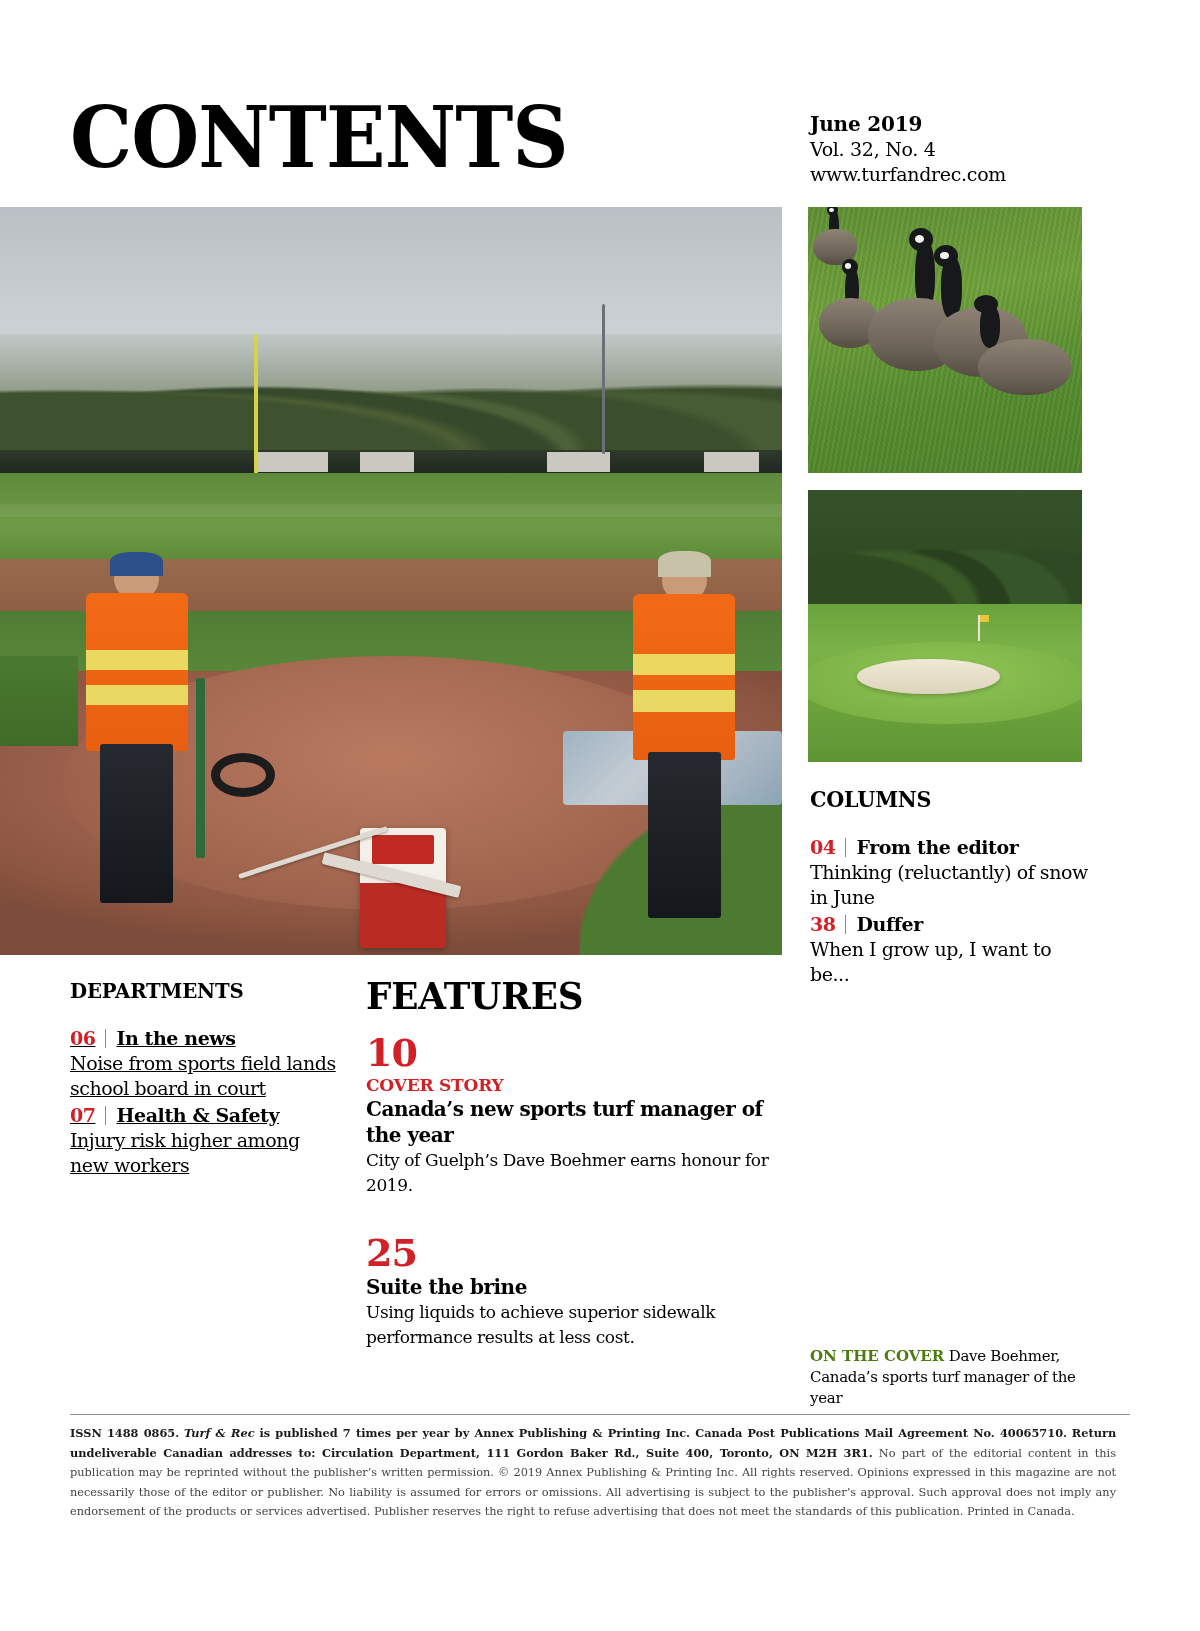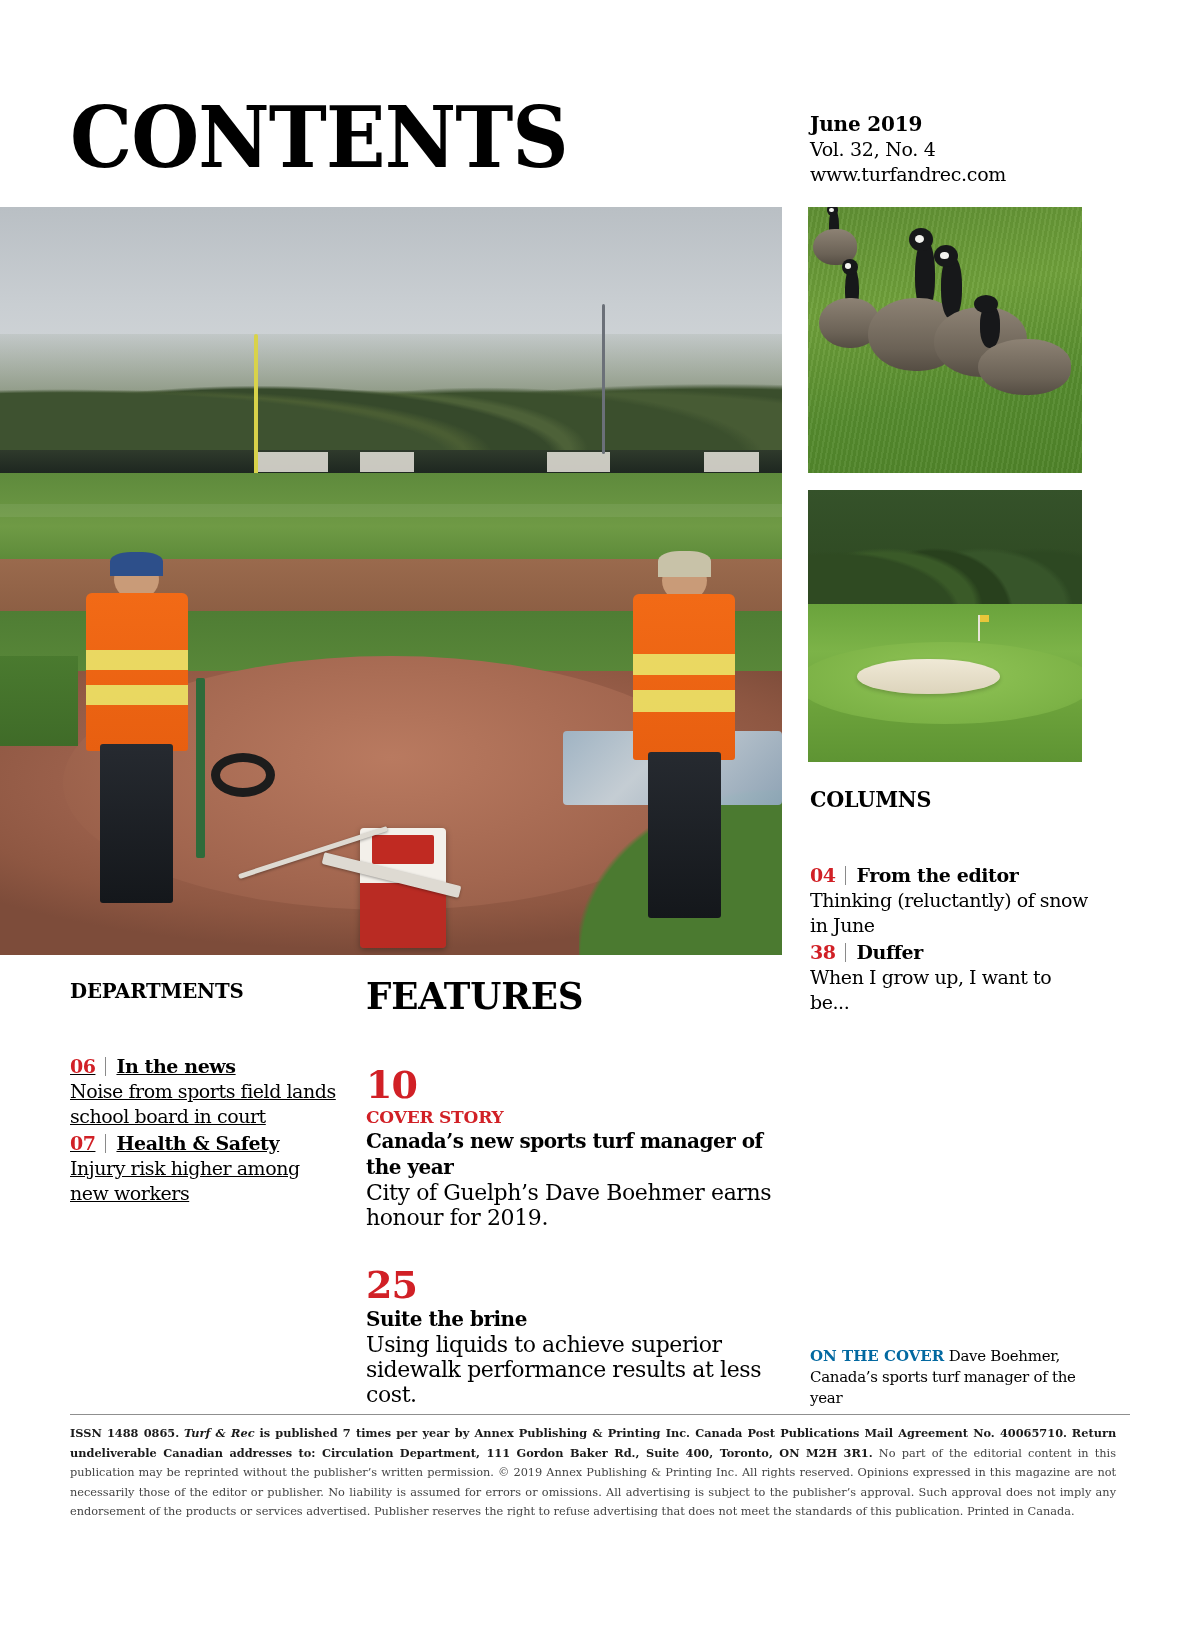--- a/index.html
+++ b/index.html
@@ -120,21 +120,21 @@
   .sec-head{
     font-family:"DejaVu Serif","Liberation Serif",serif;
     font-weight:bold;letter-spacing:-0.2px;
     transform:scaleX(0.94);transform-origin:left top;
   }
   #columns-head{position:absolute;left:810px;top:786px;font-size:22px;}
   #departments-head{position:absolute;left:70px;top:978px;font-size:21px;}
   #features-head{position:absolute;left:366px;top:976px;font-size:38px;line-height:40px;}
 
   
-  .entry-list{position:absolute;margin-top:28px;}
+  .entry-list{position:absolute;}
   #columns-list{left:810px;top:834px;width:280px;}
   #departments-list{left:70px;top:1025px;width:270px;text-decoration:underline;}
   .entry{margin-bottom:1px;}
   .entry-head{display:flex;align-items:baseline;line-height:26px;}
   .entry-num{
     color:#d12026;font-weight:bold;font-size:19px;
     font-family:"DejaVu Serif","Liberation Serif",serif;
     letter-spacing:-0.5px;
   }
   .entry-rule{width:1px;height:19px;background:#8a8a8a;margin:0 10px;align-self:center;}
@@ -142,43 +142,43 @@
     font-family:"DejaVu Serif","Liberation Serif",serif;
     font-weight:bold;font-size:19px;letter-spacing:-0.4px;
   }
   .entry-desc{
     font-family:"DejaVu Serif","Liberation Serif",serif;
     font-size:19px;line-height:25px;letter-spacing:-0.45px;
   }
 
   
   #features-list{position:absolute;left:366px;top:1032px;width:420px;}
-  .feature{margin-bottom:34px;margin-top:32px;}
+  .feature{margin-bottom:34px;}
   .feature-num{
     color:#d12026;font-weight:bold;font-size:38px;line-height:42px;
     font-family:"DejaVu Serif","Liberation Serif",serif;letter-spacing:-1px;
   }
   .feature-kicker{
     color:#d12026;font-weight:bold;font-size:17px;line-height:22px;
     font-family:"DejaVu Serif","Liberation Serif",serif;letter-spacing:-0.2px;
   }
   .feature-title{
     font-family:"DejaVu Serif","Liberation Serif",serif;
     font-weight:bold;font-size:20px;line-height:26px;letter-spacing:-0.5px;
   }
   .feature-desc{
     font-family:"DejaVu Serif","Liberation Serif",serif;
-    font-size:22px;line-height:25px;letter-spacing:-0.4px;
+    font-size:17px;line-height:25px;letter-spacing:-0.4px;
   }
 
   
   #on-the-cover{position:absolute;left:810px;top:1346px;width:280px;
     font-family:"DejaVu Serif","Liberation Serif",serif;
     font-size:15px;line-height:21px;letter-spacing:-0.3px;}
-  .otc-label{color:#0369a1;font-weight:bold;letter-spacing:0;}
+  .otc-label{color:#4d7c0f;font-weight:bold;letter-spacing:0;}
 
   
   #footer-rule{position:absolute;left:70px;top:1414px;width:1060px;height:1px;background:#8f8f8f;}
   #footer{position:absolute;left:70px;top:1424px;width:1062px;
     font-family:"DejaVu Serif","Liberation Serif",serif;
     font-size:11.5px;line-height:19.5px;text-align:justify;color:#1a1a1a;
     transform:scaleX(0.985);transform-origin:left top;}
   #footer .b{font-weight:bold;}
   #footer .i{font-style:italic;font-weight:bold;}
   #footer .light{color:#444;}

